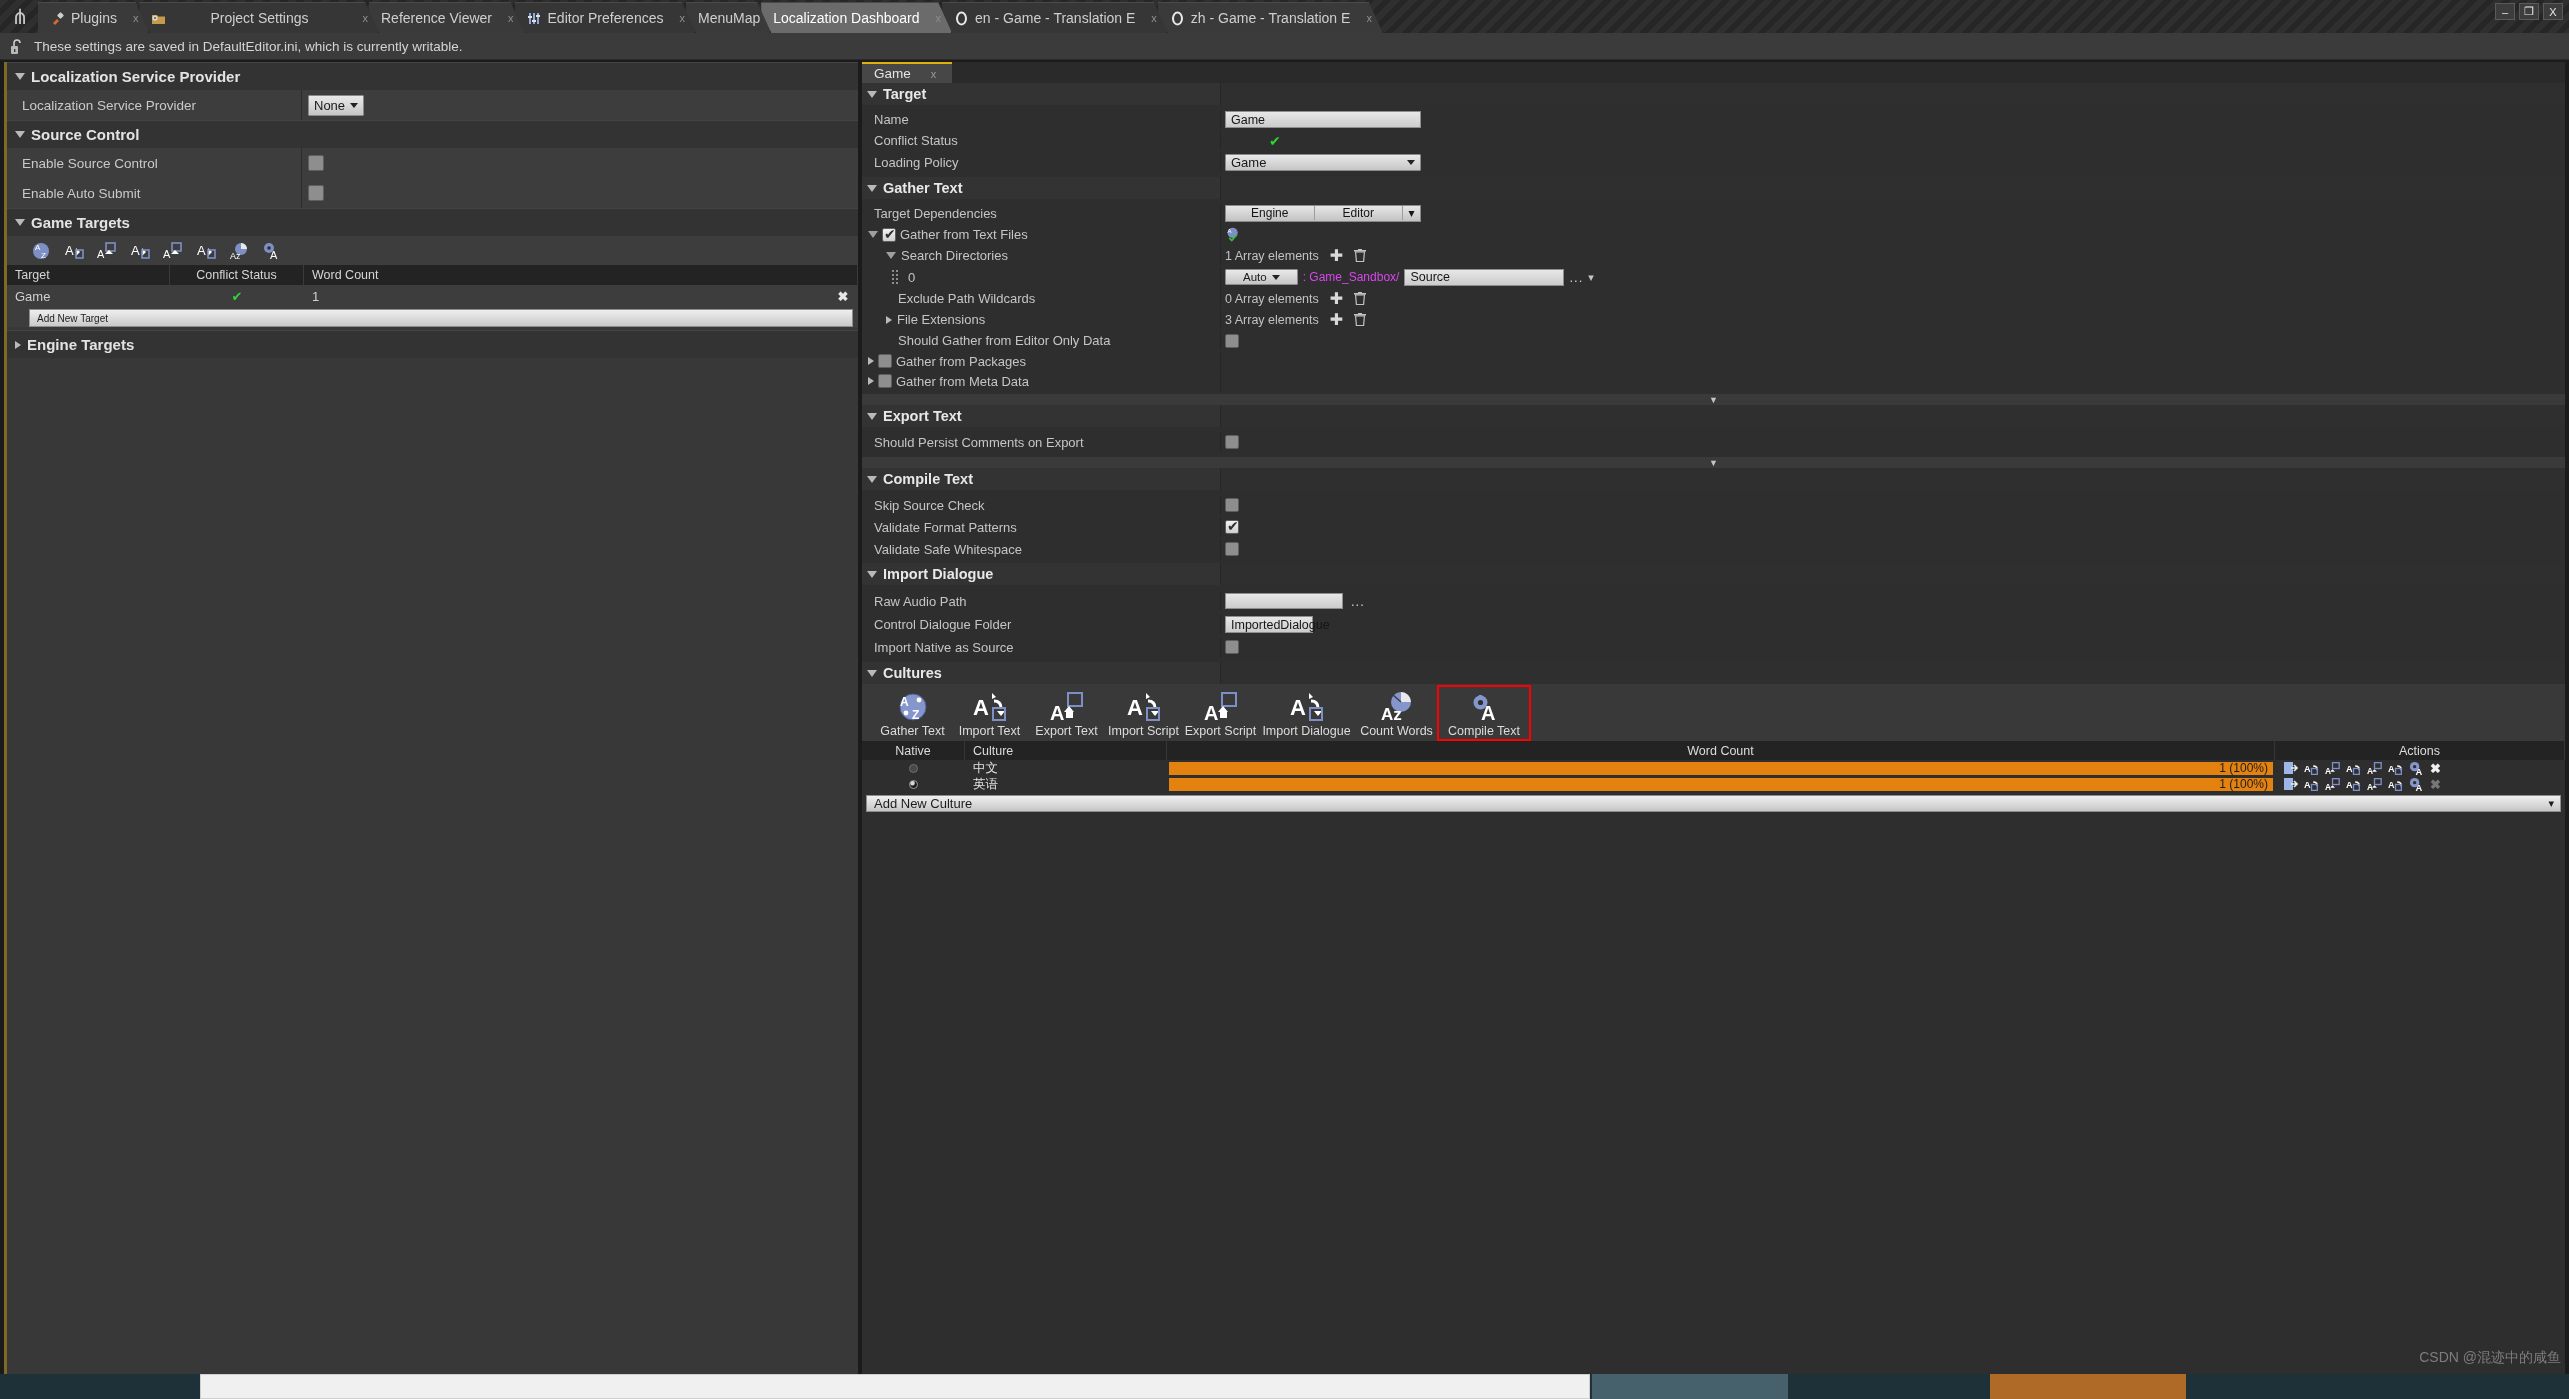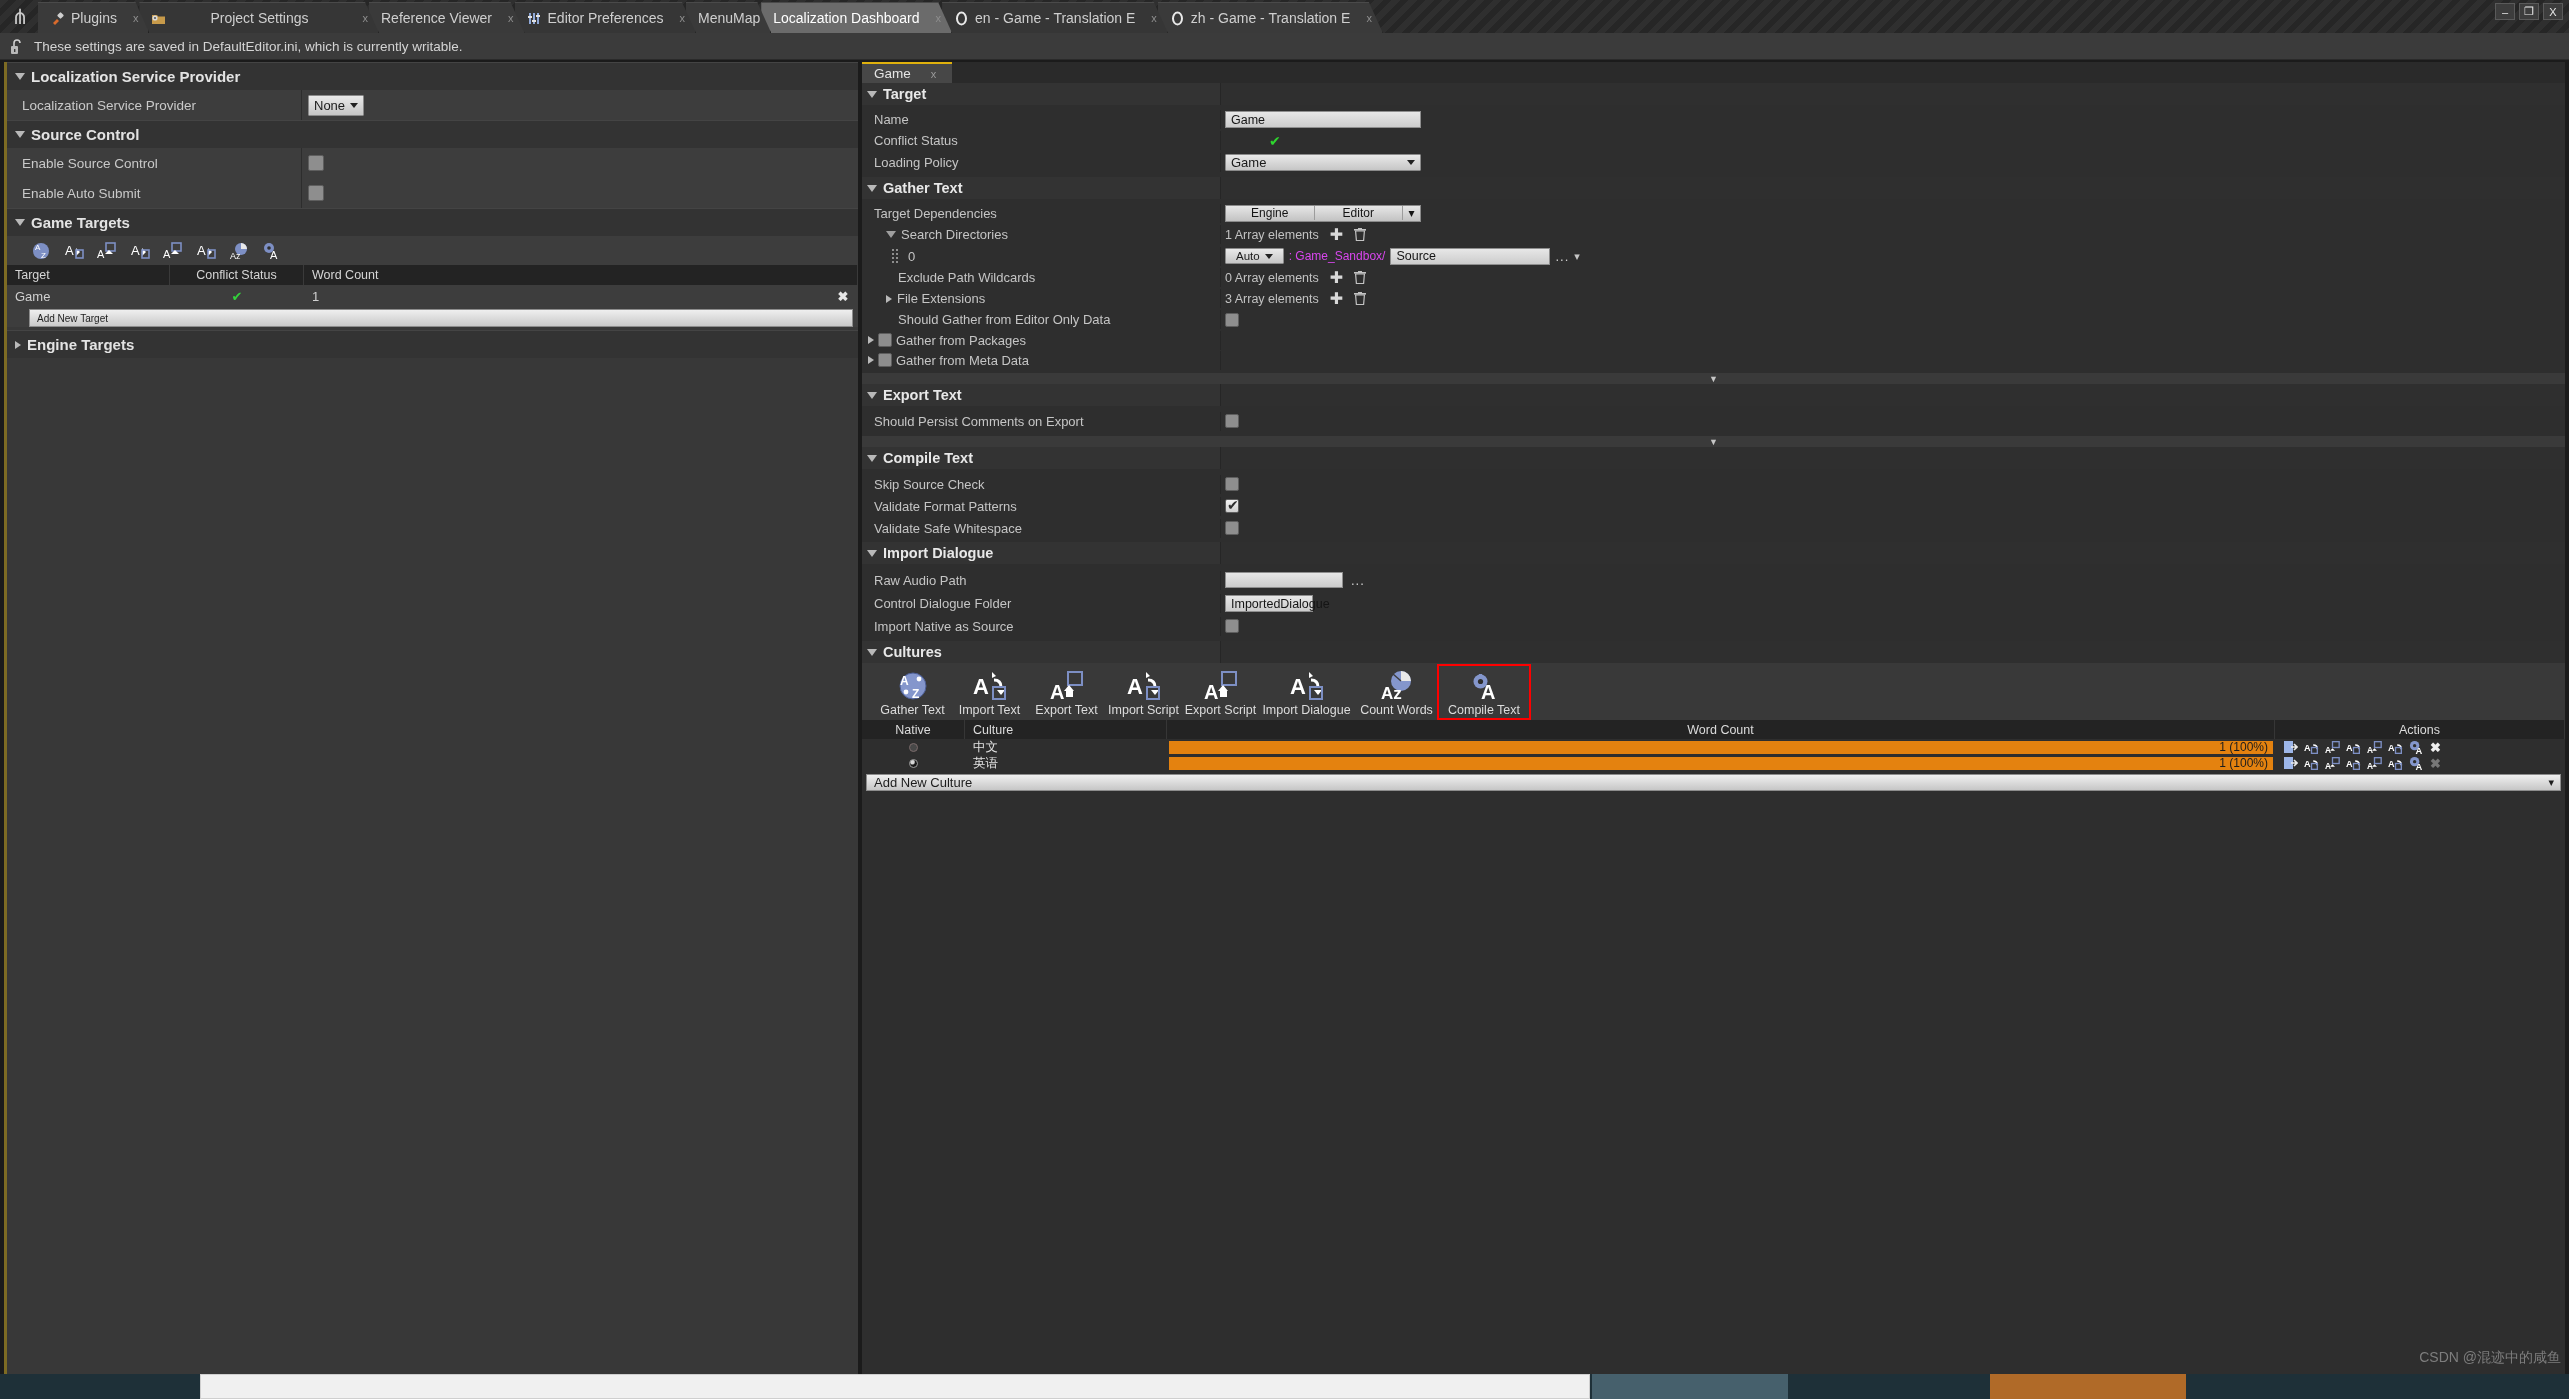--- a/index.html
+++ b/index.html
@@ -426,20 +426,36 @@
         </div>
       <div class="pval">
         <span class="segbtn" style="width:196px;">
           <span style="flex:1;justify-content:center;display:flex;">Engine</span>
           <span style="flex:1;justify-content:center;display:flex;">Editor</span>
           <span style="width:18px;display:flex;align-items:center;justify-content:center;">▾</span>
         </span>
       </div>
     </div>
 
+    <div class="prow" style="height:21px;">
+      <div class="pname" style="padding-left:6px;gap:4px;">
+        <span class="tri" style="border-left:5px solid transparent;border-right:5px solid transparent;border-top:7px solid #9e9e9e;border-bottom:0;"></span>
+        <span class="cbox checked" style="width:14px;height:14px;"></span>
+        <span>Gather from Text Files</span>
+      </div>
+      <div class="pval">
+        <span>
+          <svg width="17" height="17" viewBox="0 0 20 20">
+              <circle cx="9" cy="8" r="6" fill="#7d8fc4"></circle>
+              <text x="3" y="8" font-size="7" fill="#fff" font-family="Liberation Sans">A</text>
+              <path d="M5 14l3 3 6-7" stroke="#34c234" stroke-width="2" fill="none"></path>
+            </svg>
+        </span>
+      </div>
+    </div>
 
     <div class="prow" style="height:21px;">
       <div class="pname" style="padding-left:24px;gap:5px;">
         <span class="tri" style="border-left:5px solid transparent;border-right:5px solid transparent;border-top:7px solid #9e9e9e;border-bottom:0;"></span>
         <span>Search Directories</span>
       </div>
       <div class="pval">
         <span class="arrayctl">
           <span>1 Array elements</span>
           <span class="plus">✚</span>
@@ -462,21 +478,21 @@
             <i></i>
             <i></i>
             <i></i>
             <i></i>
             <i></i>
             <i></i>
           </span>
         <span>0</span>
       </div>
       <div class="pval" style="gap:5px;">
-        <span class="combo" style="height:16px;font-size:11.5px;padding:0 10px;">
+        <span class="combo" style="height:16px;font-size:11.5px;padding:0 17px;">
           <span>Auto</span>
           <i class="carat"></i>
         </span>
         <span style="font-size:12px;color:#d946ef;">: Game_Sandbox/</span>
         <span class="textfield" style="width:160px;">Source</span>
         <span style="color:#d0d0d0;font-size:13px;letter-spacing:1px;">...</span>
         <span style="color:#c6c6c6;font-size:11px;">▾</span>
       </div>
     </div>
 

